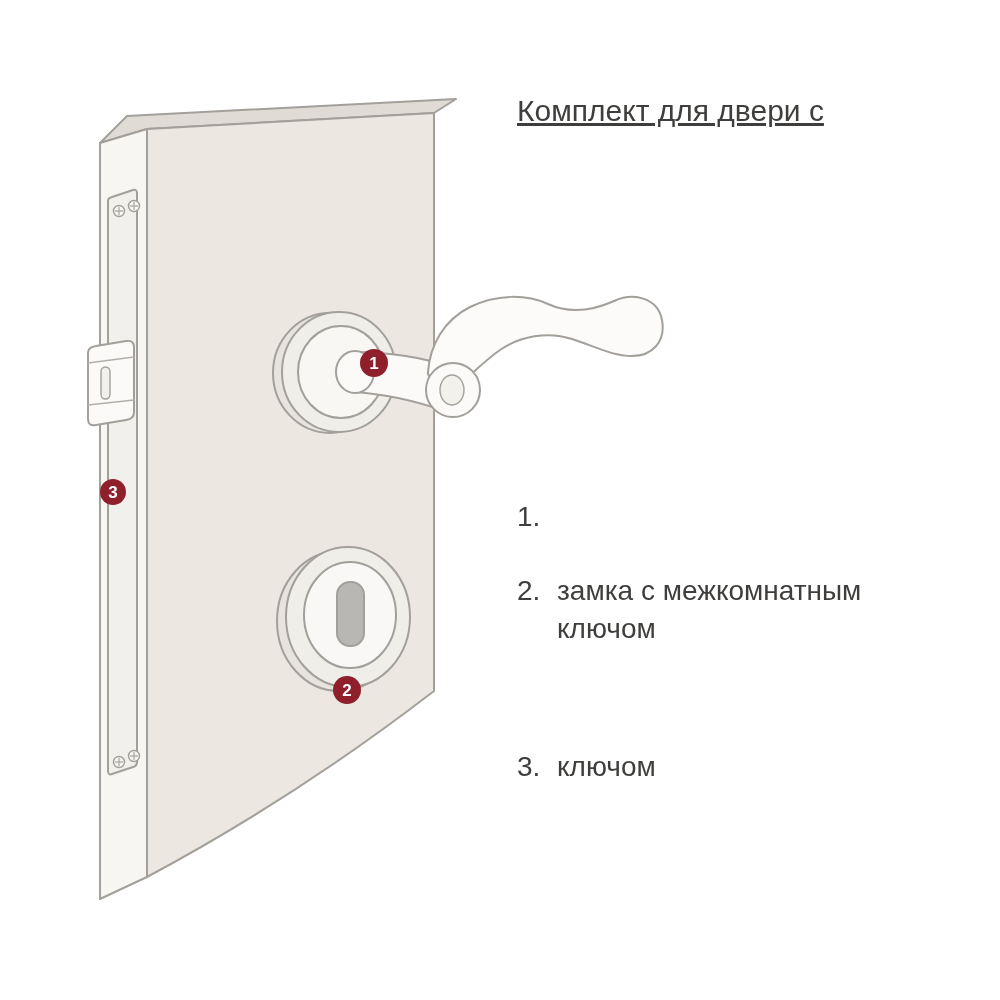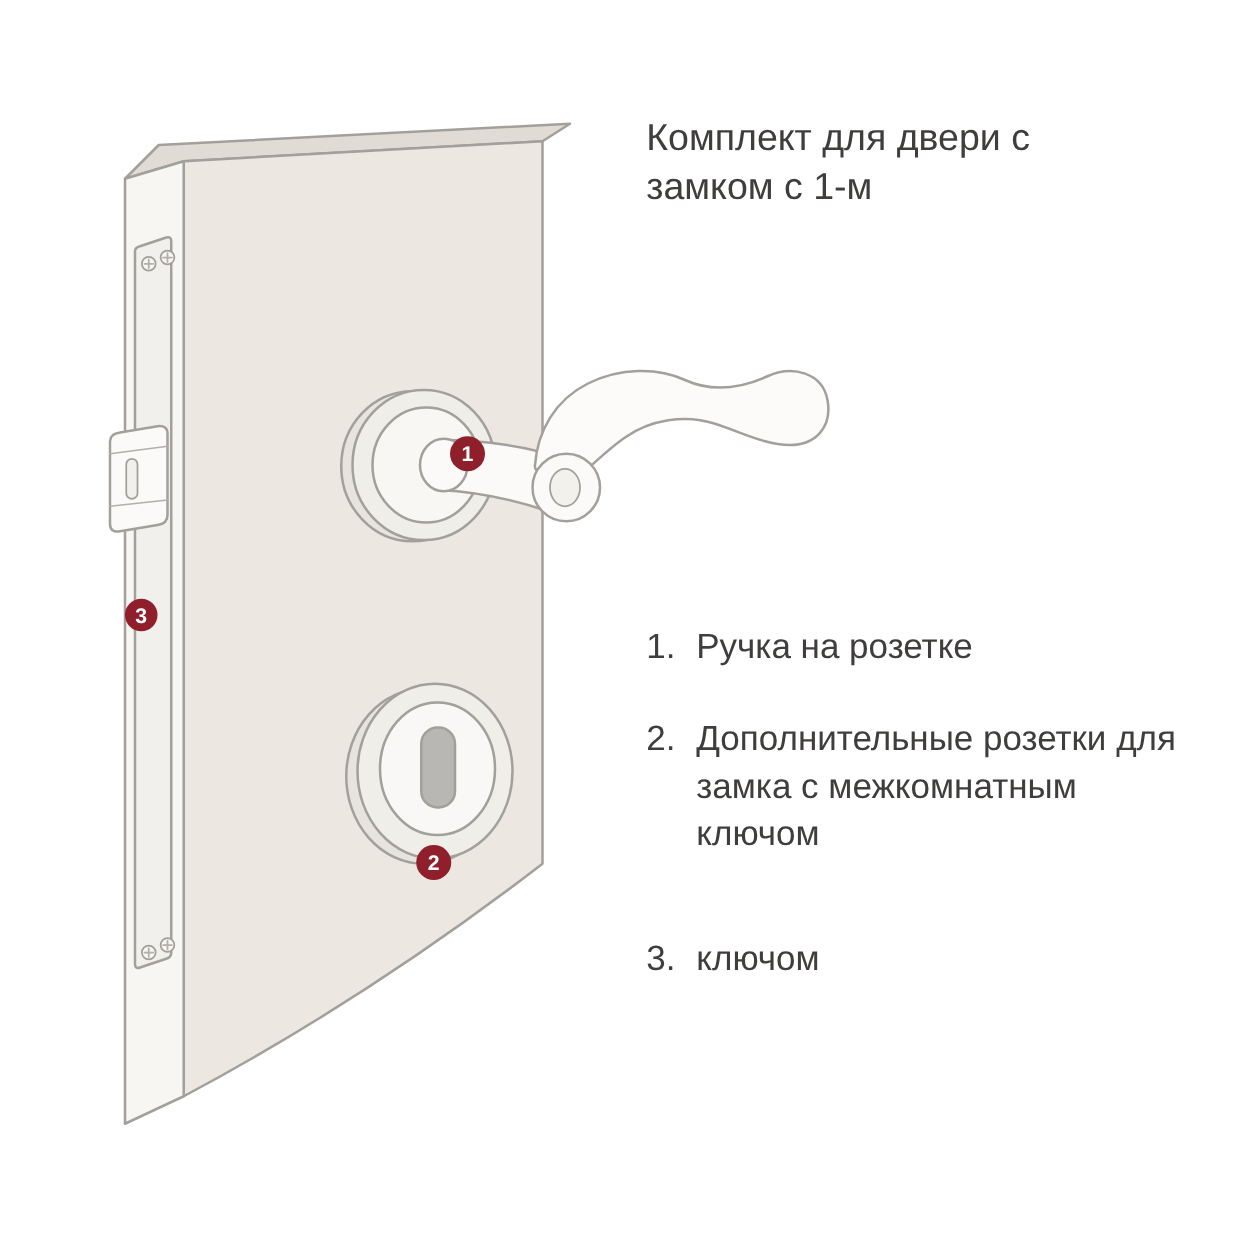--- a/index.html
+++ b/index.html
@@ -4,21 +4,21 @@
 <style>
   html,body{margin:0;padding:0;background:#fff;}
   .page{position:relative;width:1000px;height:1000px;background:#fff;overflow:hidden;
         font-family:"Liberation Sans",sans-serif;color:#3f3e3c;}
   .diagram{position:absolute;left:0;top:0;}
   .shape{stroke:#a3a09b;stroke-width:2;stroke-linejoin:round;stroke-linecap:round;}
   .thin{stroke:#b3b0ab;stroke-width:1.4;fill:none;stroke-linecap:round;}
   .marker-circle{fill:#8e1f2b;stroke:none;}
   .marker-num{fill:#ffffff;font-size:17px;font-weight:bold;text-anchor:middle;
               font-family:"Liberation Sans",sans-serif;}
-  .title{position:absolute;left:517px;top:91px;font-size:30px;line-height:39px;color:#3f3e3c;}
+  .title{position:absolute;left:517px;top:91px;font-size:30px;line-height:39px;color:#3f3e3c;text-decoration:underline;}
   .legend-item{position:absolute;left:517px;display:flex;font-size:28px;line-height:38px;color:#3f3e3c;}
   .legend-item .num{flex:0 0 40px;}
   .line{display:block;}
 </style>
 </head>
 <body>
 
 <div class="page">
 
   <svg class="diagram" width="680" height="1000" viewBox="0 0 680 1000">
@@ -86,34 +86,29 @@
       <text class="marker-num" x="347" y="696">2</text>
     </g>
     <g>
       <circle class="marker-circle" cx="113" cy="492" r="13" fill="#8e1f2b"></circle>
       <text class="marker-num" x="113" y="498">3</text>
     </g>
   </svg>
 
   <div class="title">
     <span class="line">Комплект для двери с</span>
-    <span class="line">замком с 1-м</span>
   </div>
 
   <div class="legend-item" style="top:498px">
     <span class="num">1.</span>
-    <span>
-      <span class="line">Ручка на розетке</span>
-    </span>
   </div>
 
   <div class="legend-item" style="top:572px">
     <span class="num">2.</span>
     <span>
-      <span class="line">Дополнительные розетки для</span>
       <span class="line">замка с межкомнатным</span>
       <span class="line">ключом</span>
     </span>
   </div>
 
   <div class="legend-item" style="top:748px">
     <span class="num">3.</span>
     <span>
       <span class="line">ключом</span>
     </span>

